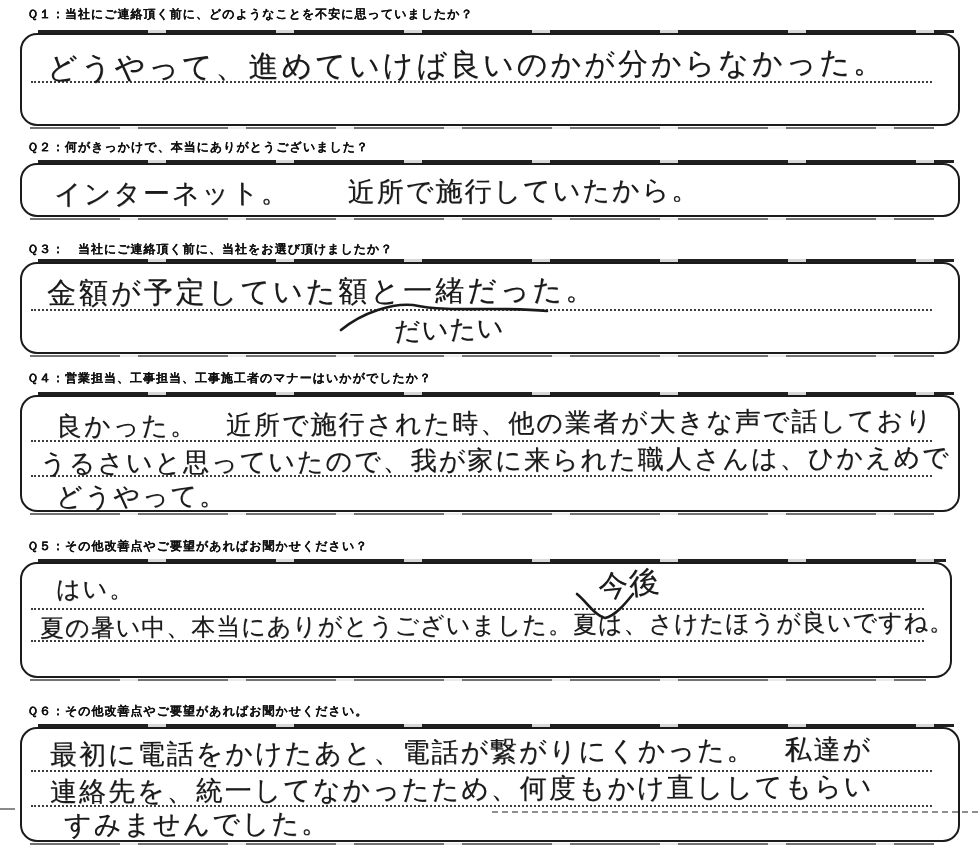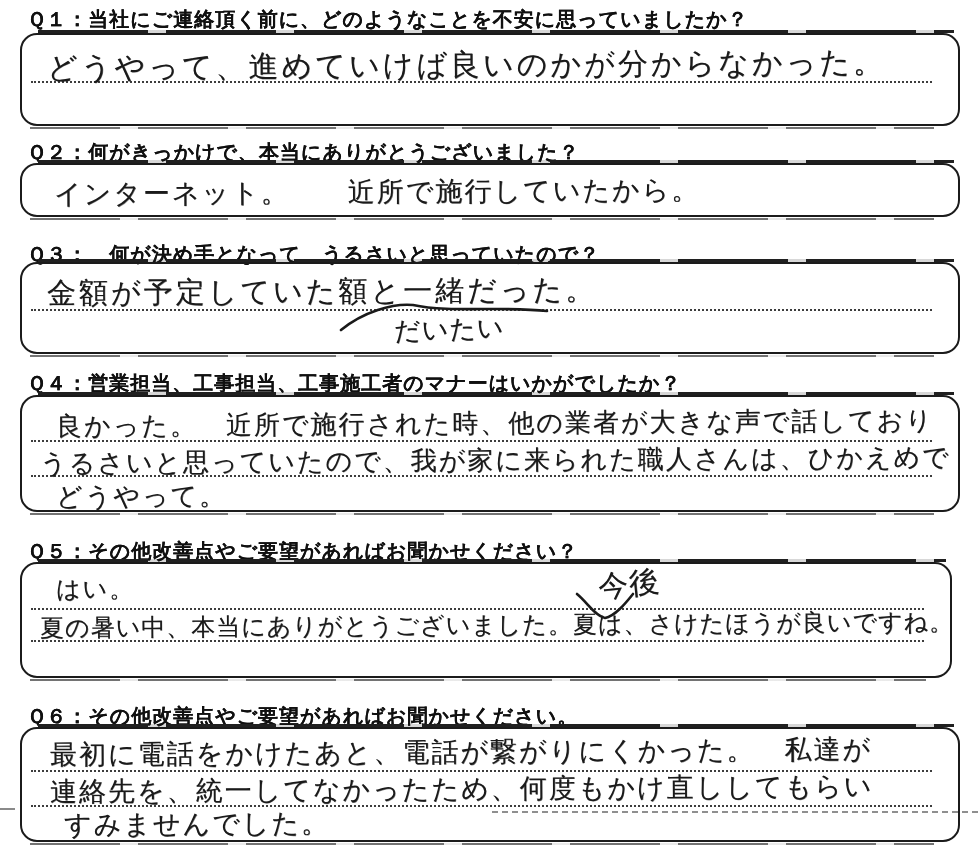--- a/index.html
+++ b/index.html
@@ -5,21 +5,21 @@
   html,body{margin:0;padding:0;background:#e8e8e8;}
   #paper{
     position:relative;
     width:978px;height:848px;
     background:#ffffff;
     font-family:"DejaVu Sans","Liberation Sans",sans-serif;
     overflow:hidden;
   }
   .qlabel{
     position:absolute;
-    font-size:20px;
+    font-size:12px;
     font-weight:700;
     color:#101010;
     letter-spacing:1px;
     white-space:nowrap;
     text-shadow:0 0 0.5px #222;
   }
   .answer-box{
     position:absolute;
     border:2.5px solid #1b1b1b;
     border-radius:17px;
@@ -73,21 +73,21 @@
   <div class="answer-box" style="left:20px;top:33px;width:936px;height:89px">
     <div class="ruled-line" style="top:46px"></div>
     <div class="hw" style="left:25px;top:10px;font-size:30px;letter-spacing:3px">どうやって、進めていけば良いのかが分からなかった。</div>
   </div>
 
   <div class="qlabel" style="left:27px;top:139px">Ｑ２：何がきっかけで、本当にありがとうございました？</div>
   <div class="answer-box" style="left:20px;top:163px;width:936px;height:50px">
     <div class="hw" style="left:32px;top:9px;font-size:27px">インターネット。　　近所で施行していたから。</div>
   </div>
 
-  <div class="qlabel" style="left:27px;top:241px">Ｑ３：　何が決め手となって、うるさいと思っていたので？</div>
+  <div class="qlabel" style="left:27px;top:241px">Ｑ３：　当社にご連絡頂く前に、当社をお選び頂けましたか？</div>
   <div class="answer-box" style="left:20px;top:262px;width:936px;height:88px">
     <div class="ruled-line" style="top:45px"></div>
     <div class="hw" style="left:25px;top:8px;font-size:29px;letter-spacing:3px">金額が予定していた額と一緒だった。</div>
     <svg class="caret-svg" style="left:315px;top:36px" width="215" height="34" viewBox="0 0 215 34">
       <path d="M4 30 C 26 12, 56 3, 76 5 C 112 13, 165 6, 210 11" fill="none" stroke="#1a1a1a" stroke-width="2.6" stroke-linecap="round"></path>
     </svg>
     <div class="hw-annotation" style="left:372px;top:48px;font-size:26px;transform:rotate(-2deg)">だいたい</div>
   </div>
 
   <div class="qlabel" style="left:27px;top:370px">Ｑ４：営業担当、工事担当、工事施工者のマナーはいかがでしたか？</div>

